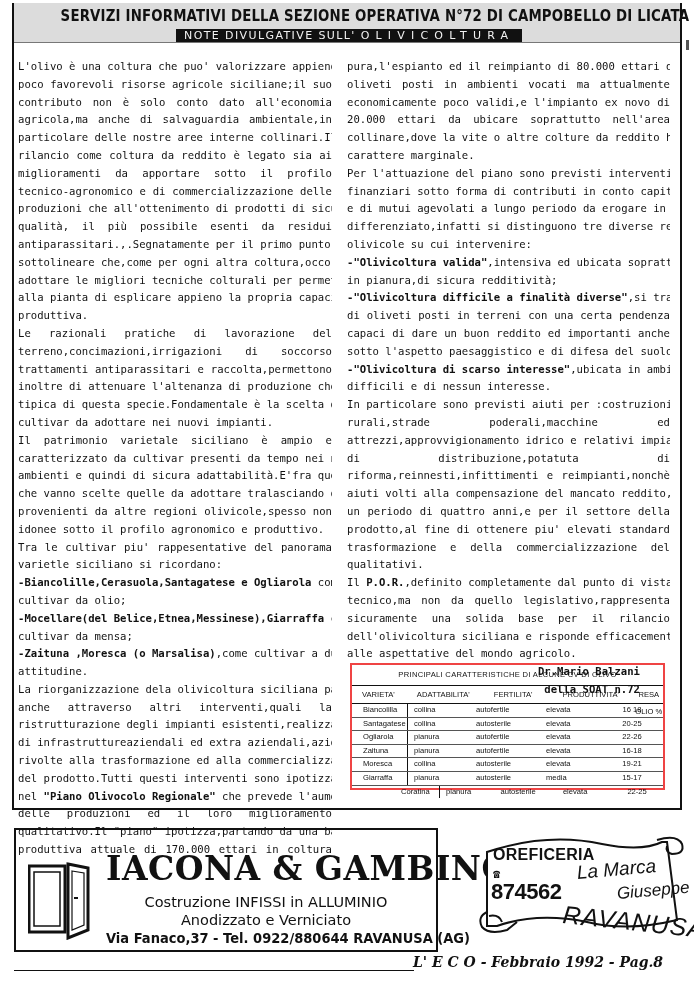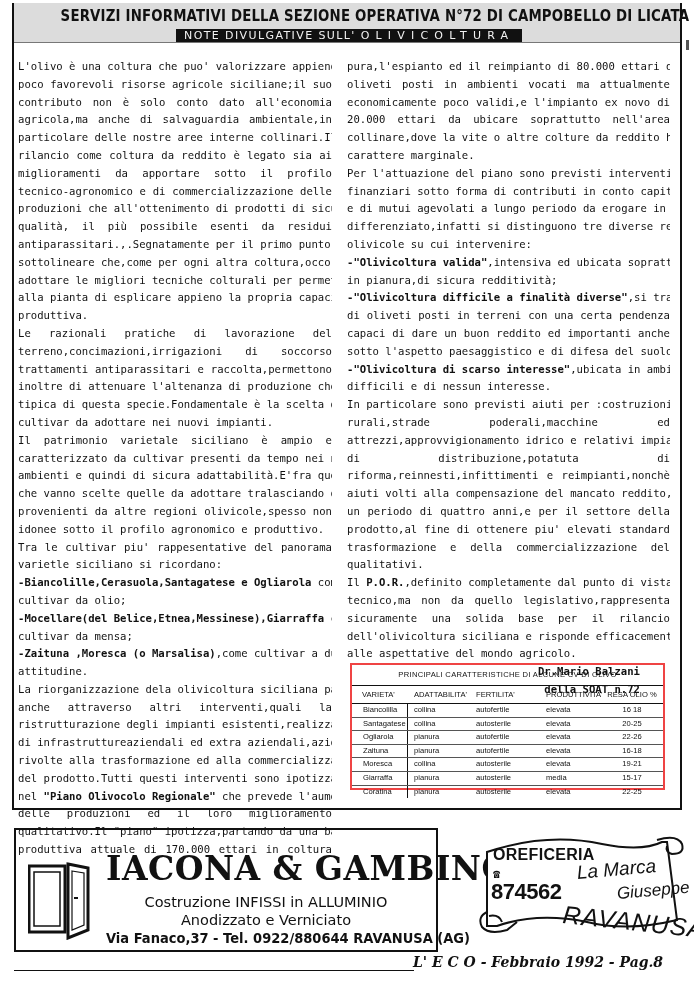--- a/index.html
+++ b/index.html
@@ -14,23 +14,23 @@
   .col { position:absolute; font-size:10.6px; line-height:17.8px; }
   .col-left { left:18px; top:58px; width:314px; }
   .col-right { left:347px; top:58px; width:323px; }
   .para-line { display:block; text-align:justify; text-align-last:justify; white-space:nowrap; height:17.8px; overflow:hidden; }
   .para-line.last { text-align-last:left; }
   .para-line b { font-weight:bold; }
   .sig { display:block; text-align:right; padding-right:30px; font-weight:bold; height:17.8px; }
 
   .table-box { position:absolute; left:350px; top:663px; width:315px; height:127px; border:2px solid #ef4444; box-sizing:border-box; font-family:Liberation Sans, sans-serif; font-size:7.6px; }
   .table-title { height:20px; line-height:20px; text-align:center; letter-spacing:0.3px; border-bottom:1px solid #111; }
-  .table-head { display:flex; height:17px; line-height:17px; border-bottom:1px solid #111; }
+  .table-head { display:flex; height:17px; line-height:17px; border-bottom:1px solid #111;gap:16px; }
   .table-row { display:flex; height:12.6px; line-height:12.6px; border-bottom:1px solid #555; }
-  .table-row:last-child { border-bottom:none; }
+  .table-row:last-child { border-bottom:none;margin-left:38px; }
   .c1 { width:56px; padding-left:11px; border-right:1px solid #111; box-sizing:border-box; }
   .table-head .c1 { border-right:none; padding-left:10px; }
   .c2 { width:60px; padding-left:6px; box-sizing:border-box; }
   .c3 { width:64px; padding-left:8px; box-sizing:border-box; }
   .c4 { width:70px; padding-left:14px; box-sizing:border-box; }
   .c5 { width:60px; text-align:center; box-sizing:border-box; }
 
   .ad1 { position:absolute; left:14px; top:828px; width:424px; height:124px; border:2px solid #111; box-sizing:border-box; }
   .window-icon { position:absolute; left:12px; top:30px; width:62px; height:80px; }
   .ad1-name { position:absolute; left:90px; top:18px; font-family:"DejaVu Serif", serif; font-weight:bold; font-size:34px; letter-spacing:0.5px; white-space:nowrap; transform:scaleX(0.97); transform-origin:left; }

